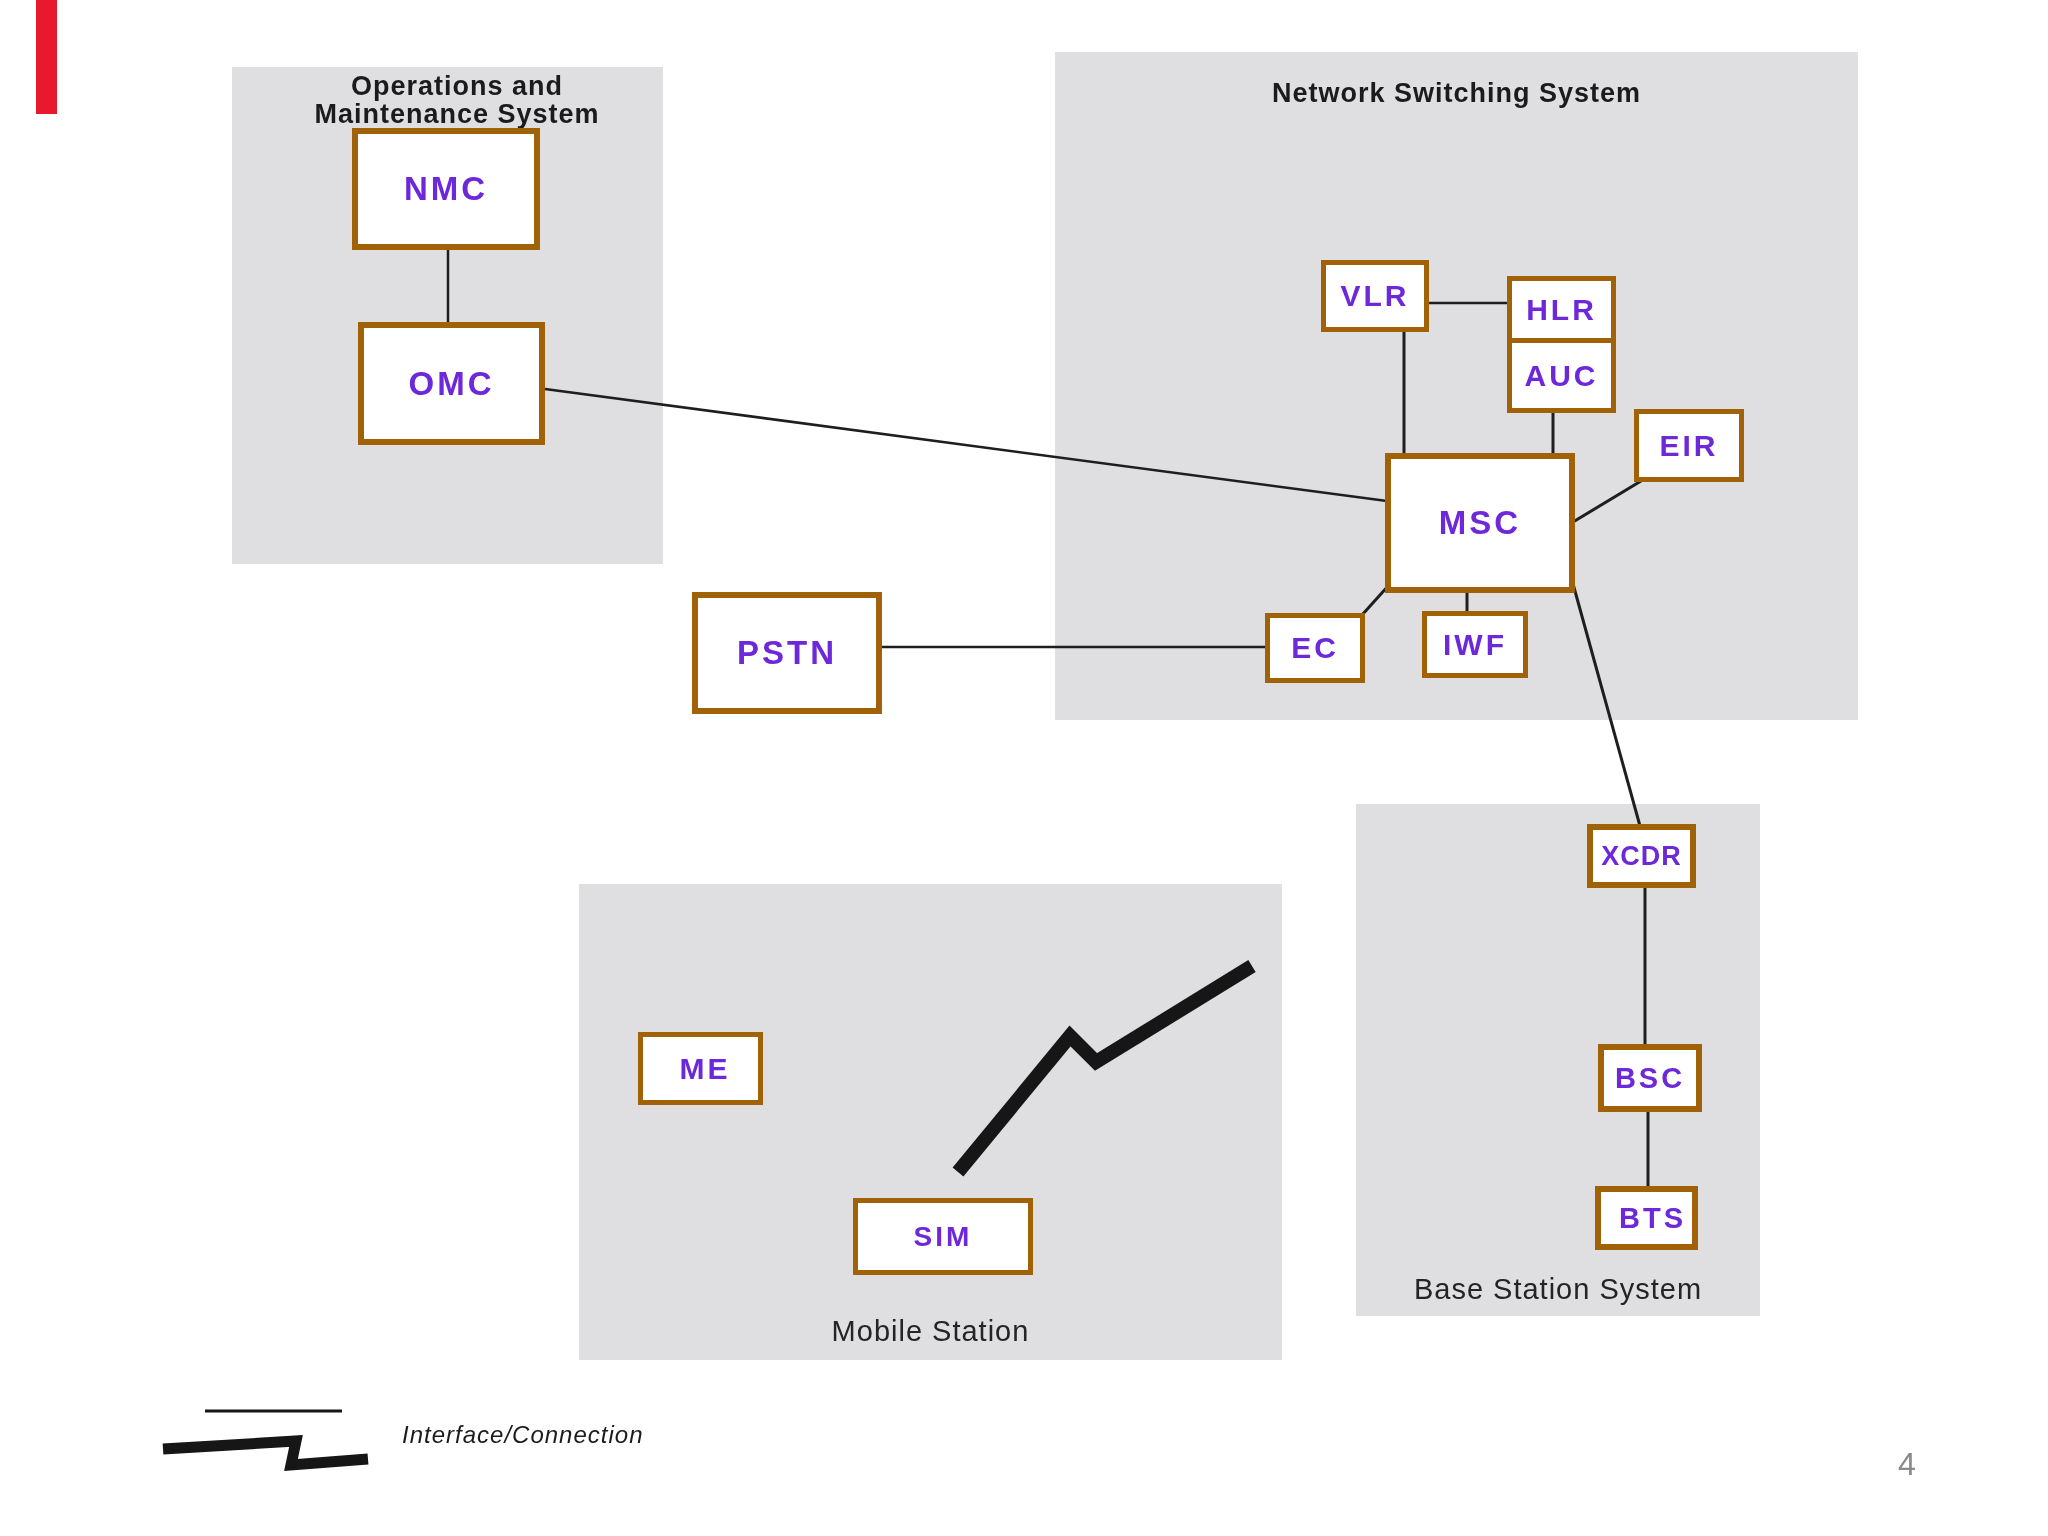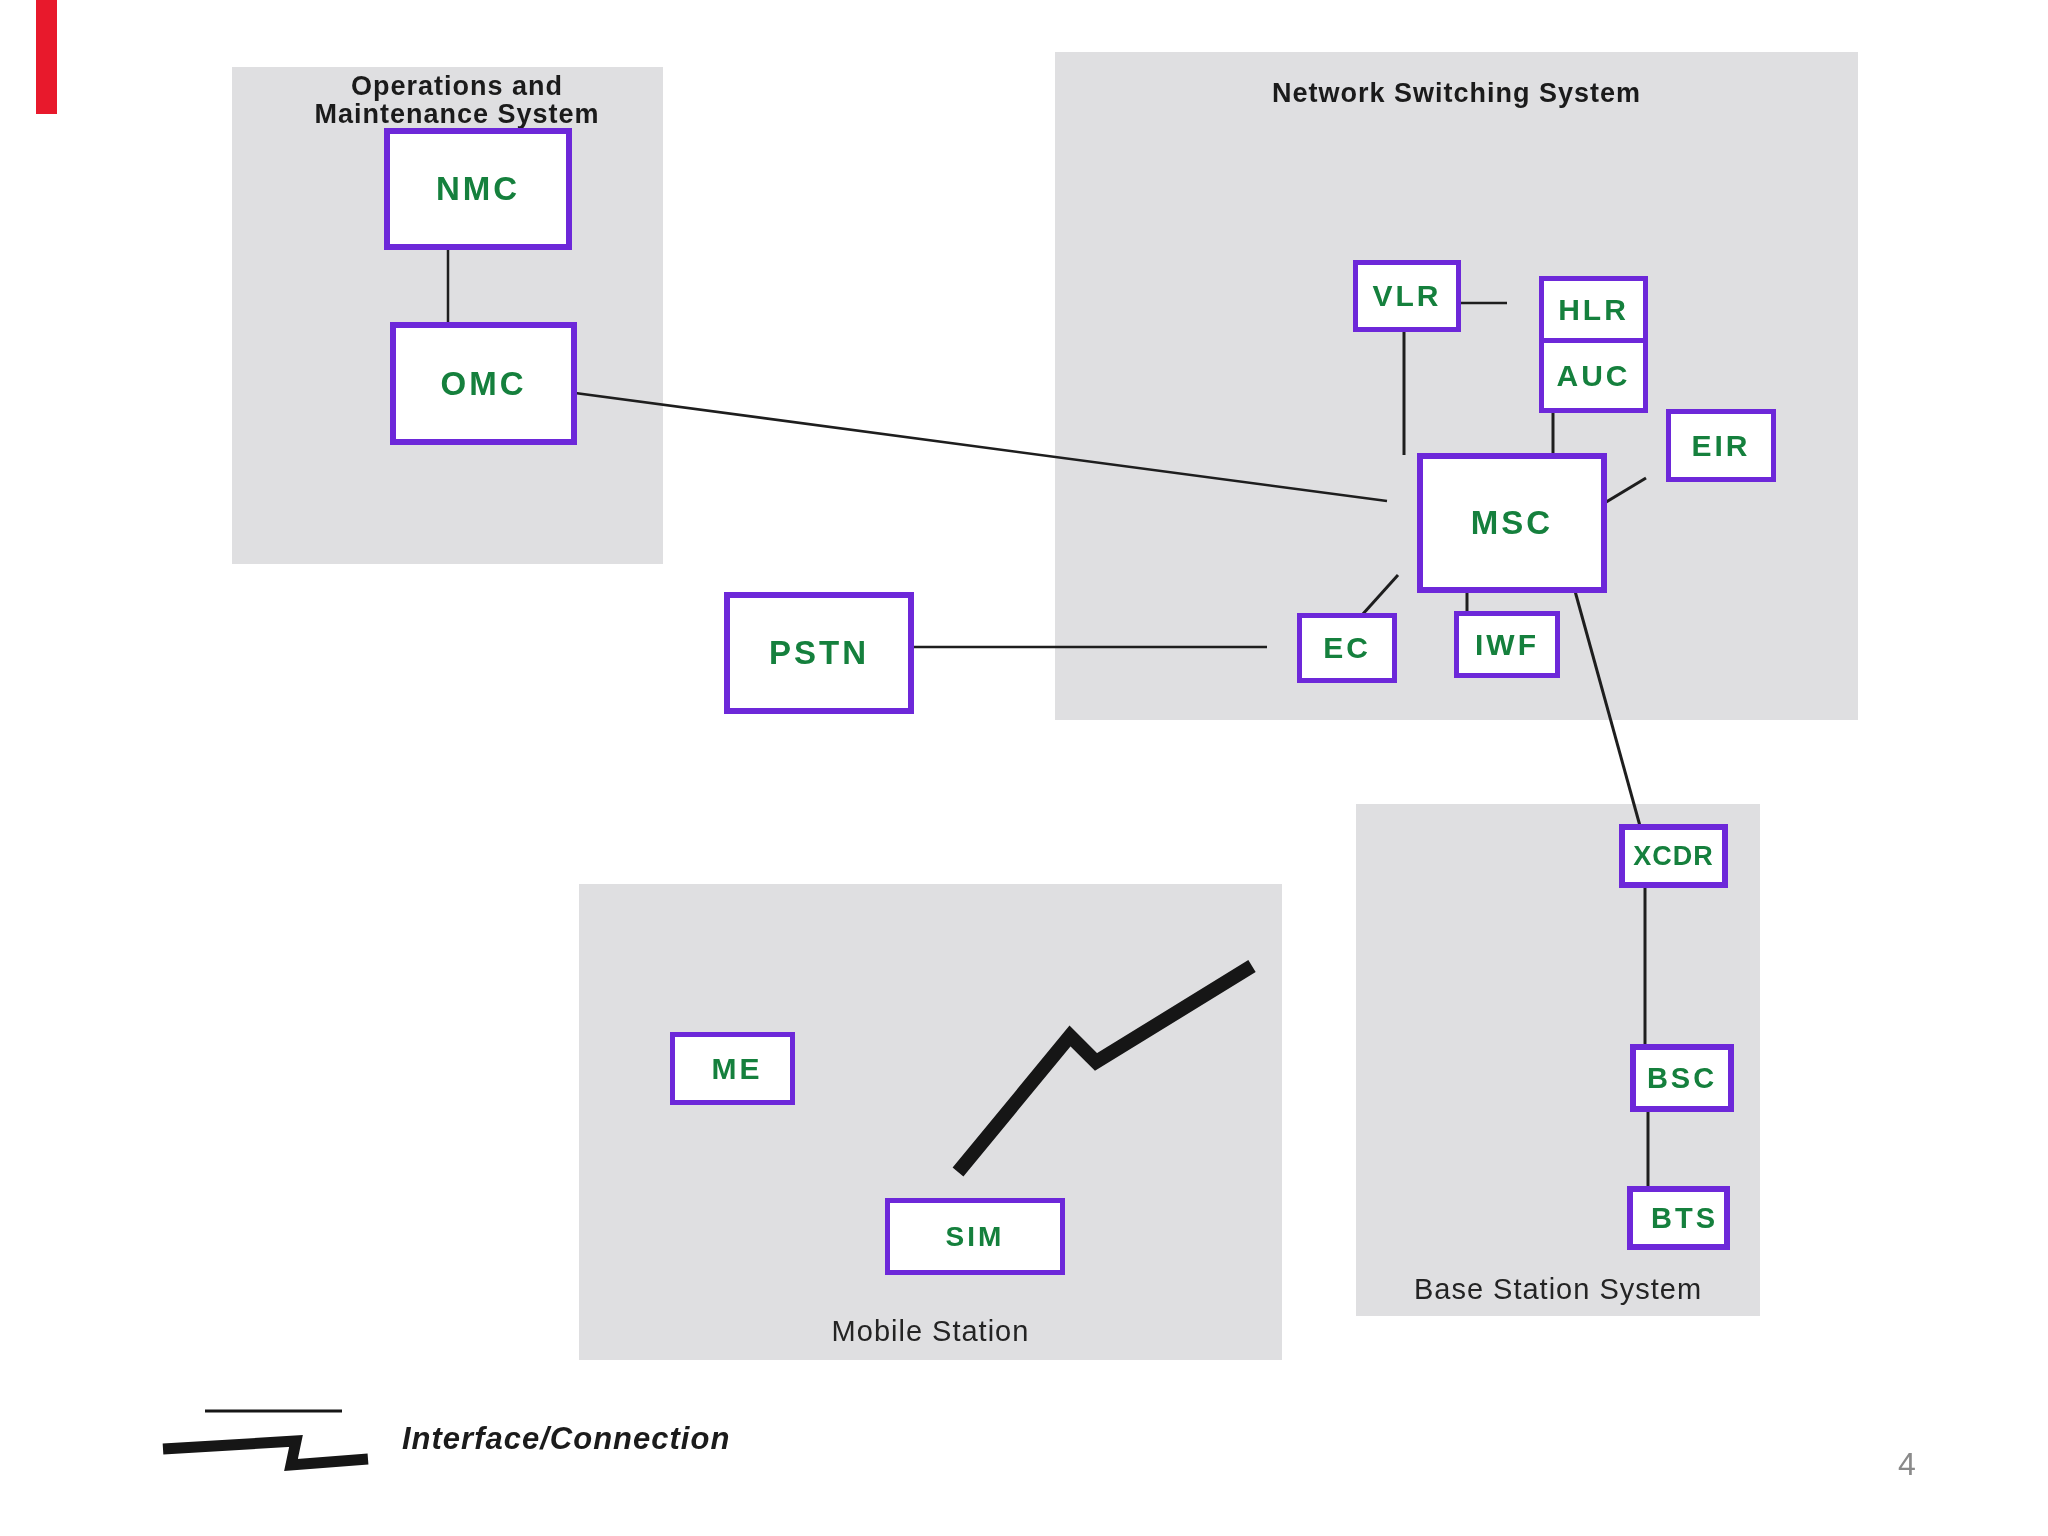--- a/index.html
+++ b/index.html
@@ -42,46 +42,45 @@
     text-align: center;
     font-weight: normal;
     color: #242424;
     font-size: 29px;
     letter-spacing: 1px;
   }
   .node {
     position: absolute;
     box-sizing: border-box;
     background: #ffffff;
-    border: 5px solid #6d28d9;
+    border: 5px solid #a16207;
     display: flex;
     align-items: center;
     justify-content: center;
     font-weight: bold;
-    color: #15803d;
+    color: #6d28d9;
     letter-spacing: 3px;
-    margin-left: 32px;
   }
   .node.thick { border-width: 6px; }
   .fs33 { font-size: 33px; }
   .fs30 { font-size: 30px; }
   .fs29 { font-size: 29px; }
   .fs27 { font-size: 27px; letter-spacing: 1px; }
   .fs32 { font-size: 28px; }
   #edges {
     position: absolute;
     left: 0; top: 0;
     width: 2048px; height: 1536px;
     pointer-events: none;
   }
   .legend-label {
     position: absolute;
     left: 402px; top: 1421px;
-    font-size: 31px;
-    font-weight: bold;
+    font-size: 24px;
+    font-weight: normal;
     font-style: italic;
     color: #1b1b1b;
     letter-spacing: 1px;
   }
   .page-number {
     position: absolute;
     left: 1898px; top: 1446px;
     font-size: 32px;
     color: #8a8a8a;
   }

